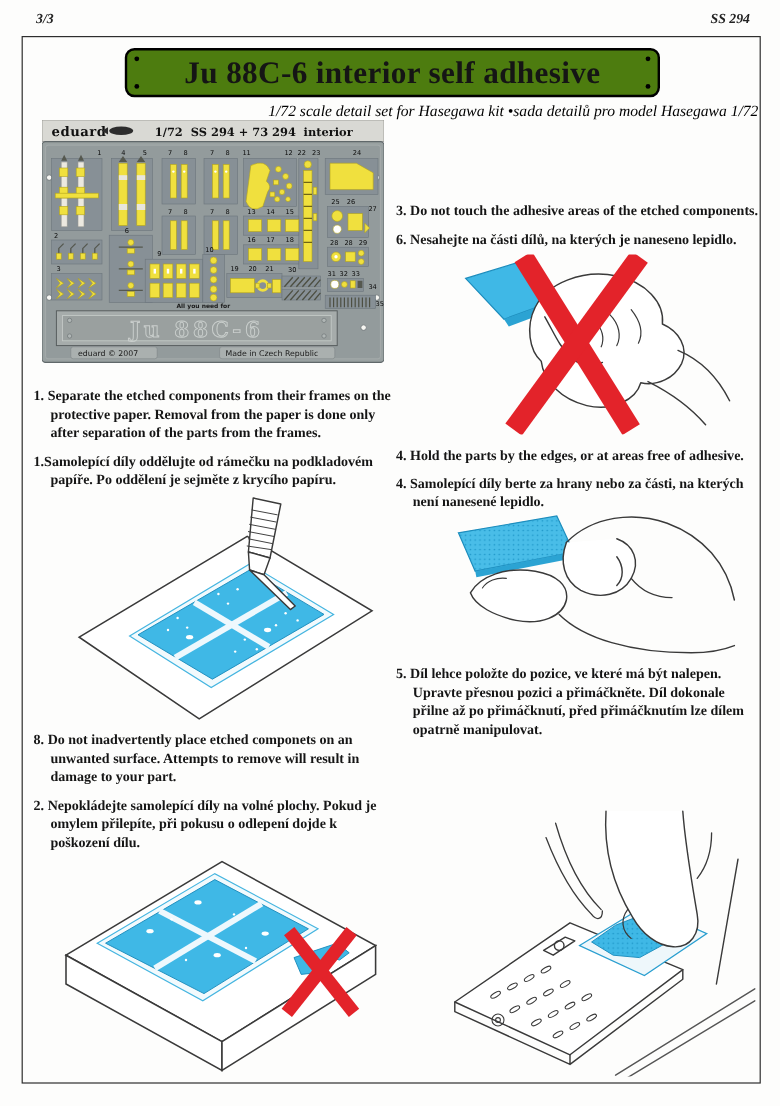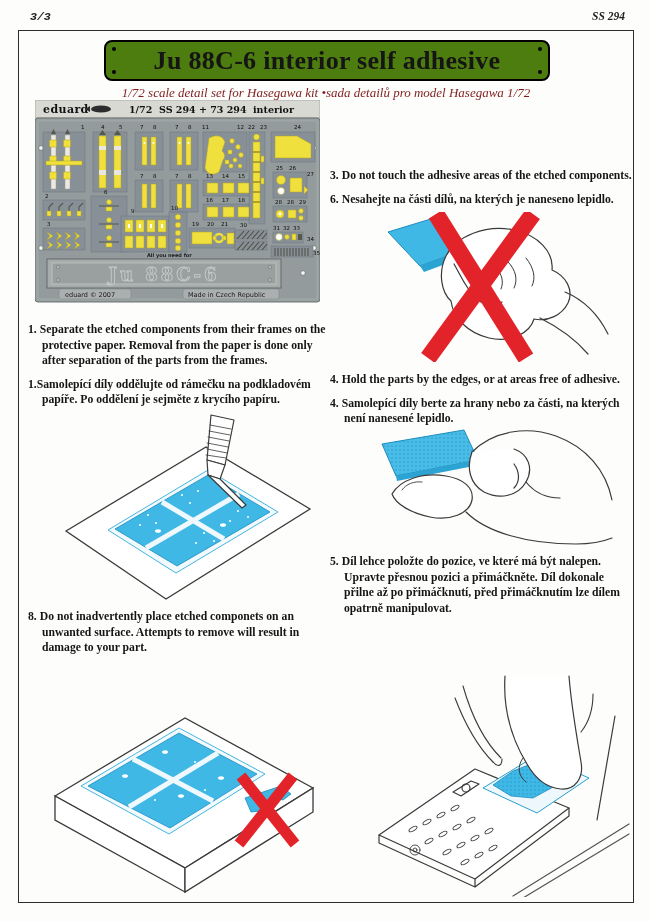--- a/index.html
+++ b/index.html
@@ -1,28 +1,28 @@
 <!DOCTYPE html>
 <html><head>
 <meta charset="utf-8">
 <style>
   html,body{margin:0;padding:0;background:#f4f4f2;}
   .page{position:relative;width:650px;height:922px;background:#fdfdfc;margin:0 auto;
         font-family:"Liberation Serif",serif;color:#151515;overflow:hidden;}
   .corner-head{position:absolute;top:10px;font:bold italic 11.5px "Liberation Serif",serif;color:#222;}
-  .corner-head.left{left:30px;font-family:Liberation Mono, monospace;}
+  .corner-head.left{left:30px;}
   .corner-head.right{right:25px;}
   .border-box{position:absolute;left:18px;top:30px;width:614px;height:871px;border:1px solid #2e2e2e;}
   .title-box{position:absolute;left:104px;top:40px;width:442px;height:37px;border:2px solid #000;
              border-radius:8px;display:flex;align-items:center;justify-content:center;background:#4d7c0f;}
   .title-box .dot{position:absolute;width:4px;height:4px;background:#000;border-radius:50%;}
   .dot.tl{left:6px;top:5px}.dot.tr{right:6px;top:5px}.dot.bl{left:6px;bottom:5px}.dot.br{right:6px;bottom:5px}
   .title-text{font:bold 26px/1 "Liberation Serif",serif;letter-spacing:.3px;white-space:nowrap;}
-  .subtitle{position:absolute;top:85px;left:20px;width:612px;text-align:center;
-            font:italic 13px/1.2 "Liberation Serif",serif;color:#7f1d1d;}
+  .subtitle{position:absolute;top:85px;left:20px;width:612px;text-align:right;
+            font:italic 13px/1.2 "Liberation Serif",serif;color:#000000;}
   .step{position:absolute;width:304px;font-size:11.7px;line-height:1.33;font-weight:bold;}
   .step p{margin:0 0 8px 0;padding-left:14px;text-indent:-14px;}
   .illus{position:absolute;}
   svg{display:block;}
   svg text{user-select:none;}
   .fhdr-brand{font:bold 11px "DejaVu Serif",serif;fill:#111;letter-spacing:.4px;}
   .fhdr{font:bold 9.5px "DejaVu Serif",serif;fill:#111;}
   [data-name="fret-part-numbers"] text{font:5.5px "DejaVu Sans",sans-serif;fill:#0c0c0c;}
   .ftag{font:bold 5px "DejaVu Sans",sans-serif;fill:#1a1a1a;}
   .fplate{font:bold 18px "DejaVu Serif",serif;fill:none;stroke:#c9cecc;stroke-width:.8;letter-spacing:3px;}
@@ -323,20 +323,21 @@
     <g class="lineart" fill="#fff" data-name="hobby-knife">
       <polygon points="153,2 176,7 167,52 149,47" fill="#fff"></polygon>
       <path d="M152,12 L173,16 M151,18 L172,22 M150,24 L171,28 M149,30 L170,34 M149,36 L169,40 M148,42 L168,45" stroke-width="0.8"></path>
       <polygon points="149,47 167,52 162,66 150,62" fill="#fff"></polygon>
       <polygon points="150,62 162,66 188,92 184,95" fill="#fff"></polygon>
     </g>
   </svg>
 
   <div class="step" style="left:28px;top:609px" data-name="step-2">
     <p data-name="step-2-en">8. Do not inadvertently place etched componets on an unwanted surface. Attempts to remove will result in damage to your part.</p>
+    <p data-name="step-2-cz">2. Nepokládejte samolepící díly na volné plochy. Pokud je omylem přilepíte, při pokusu o odlepení dojde k poškození dílu.</p>
   </div>
 
   <svg class="illus" style="left:45px;top:700px" width="275" height="195" viewBox="0 0 275 195" data-name="illustration-unwanted-surface">
     <polygon points="10,96 140,18 268,88 140,168" fill="#fff" stroke="#3a3a3a" stroke-width="1.3"></polygon>
     <polygon points="10,96 140,168 140,192 10,120" fill="#fff" stroke="#3a3a3a" stroke-width="1.3"></polygon>
     <polygon points="140,168 268,88 268,112 140,192" fill="#fff" stroke="#3a3a3a" stroke-width="1.3"></polygon>
     <polygon points="36,86 134,28 220,74 124,134" fill="#f2fafd" stroke="#45b5e0" stroke-width="1"></polygon>
     <polygon points="43,86 134,33 212,74 125,128" fill="#3fb8e6" stroke="#1d8dbd" stroke-width="0.8"></polygon>
     <g stroke="#eef8fd" stroke-width="5">
       <line x1="88" y1="59" x2="168" y2="101"></line>

